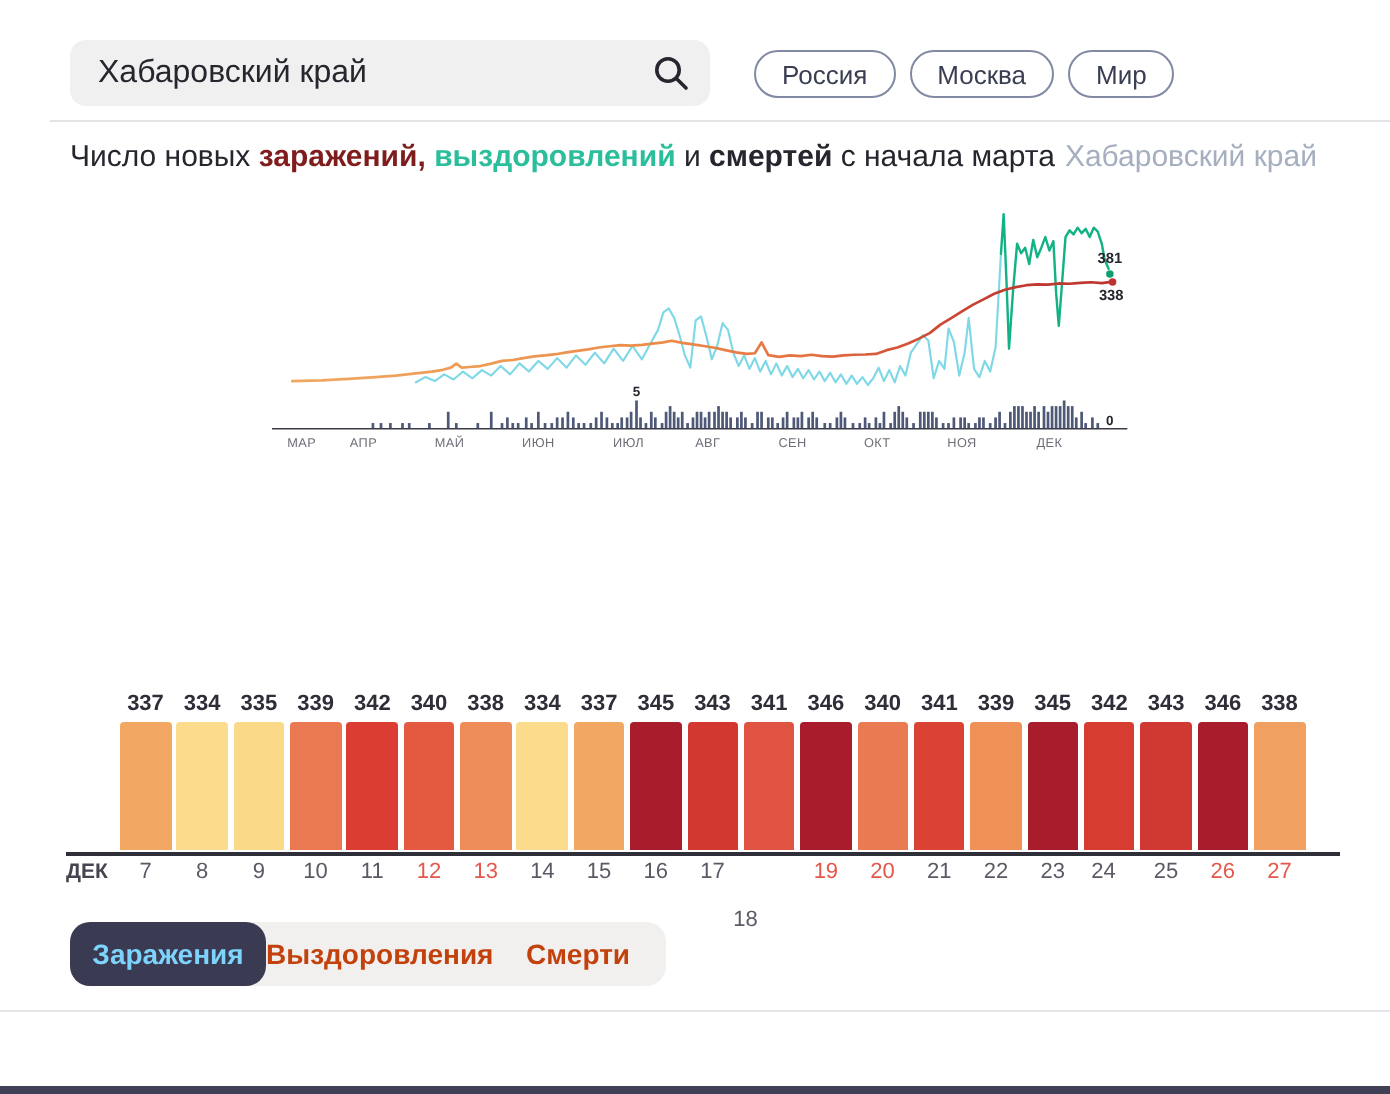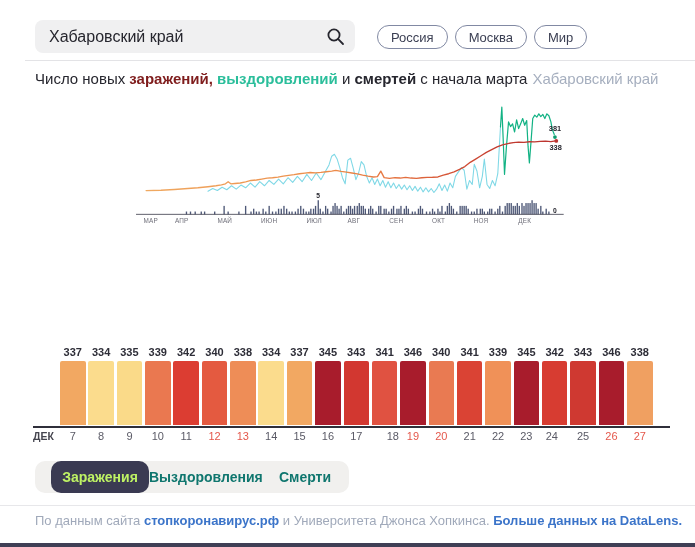--- a/index.html
+++ b/index.html
@@ -26,22 +26,22 @@
   #main-chart{position:absolute;left:0;top:95px;}
   
   .hm-value{position:absolute;height:12px;font-size:11px;font-weight:600;color:#2E2E38;text-align:center;top:346px;}
   .hm-cell{position:absolute;top:361px;height:64px;border-radius:2px 2px 0 0;}
   .hm-day{position:absolute;top:430px;height:12px;font-size:11px;color:#5A5A66;text-align:center;}
   .hm-day.weekend{color:#E4574B;}
   .hm-month{position:absolute;left:33px;top:430px;font-size:10.5px;font-weight:bold;color:#45454F;}
   .hm-axis{position:absolute;left:33px;top:426px;width:637px;height:2px;background:#2F2F3A;}
   
   .tabs{position:absolute;left:35px;top:461px;height:32px;display:flex;background:#F1F0EE;border-radius:10px;}
-  .tab{height:32px;line-height:32px;text-align:center;font-size:14px;font-weight:bold;color:#0f766e;cursor:pointer;}
-  .tab.active{background:#3A3A52;color:#bef264;border-radius:10px;margin-left:16px;}
+  .tab{height:32px;line-height:32px;text-align:center;font-size:14px;font-weight:bold;color:#c2410c;cursor:pointer;}
+  .tab.active{background:#3A3A52;color:#7dd3fc;border-radius:10px;}
   
   .divider2{position:absolute;left:0;right:0;top:505px;height:1px;background:#E7E7EA;}
   .footer{position:absolute;left:35px;top:513px;font-size:13px;color:#A0A9BA;white-space:nowrap;}
   .footer .link{color:#3B74C9;font-weight:bold;cursor:pointer;}
   .bottom-bar{position:absolute;left:0;right:0;top:543px;height:4px;background:#3F3F55;}
 </style>
 </head>
 <body>
 
 <div class="page">
@@ -257,21 +257,21 @@
       <div class="hm-cell" style="left: 286.8px; width: 25.5px; background: rgb(242, 168, 98);"></div>
       <div class="hm-day" style="left: 286.8px; width: 25.5px;">15</div>
       <div class="hm-value" style="left: 315.15px; width: 25.5px;">345</div>
       <div class="hm-cell" style="left: 315.15px; width: 25.5px; background: rgb(168, 28, 44);"></div>
       <div class="hm-day" style="left: 315.15px; width: 25.5px;">16</div>
       <div class="hm-value" style="left: 343.5px; width: 25.5px;">343</div>
       <div class="hm-cell" style="left: 343.5px; width: 25.5px; background: rgb(210, 55, 48);"></div>
       <div class="hm-day" style="left: 343.5px; width: 25.5px;">17</div>
       <div class="hm-value" style="left: 371.85px; width: 25.5px;">341</div>
       <div class="hm-cell" style="left: 371.85px; width: 25.5px; background: rgb(224, 82, 65);"></div>
-      <div class="hm-day" style="left: 380px; width: 25.5px;">18</div>
+      <div class="hm-day" style="left: 360px; width: 25.5px; margin-top: 24px;">18</div>
       <div class="hm-value" style="left: 400.2px; width: 25.5px;">346</div>
       <div class="hm-cell" style="left: 400.2px; width: 25.5px; background: rgb(168, 28, 44);"></div>
       <div class="hm-day weekend" style="left: 400.2px; width: 25.5px;">19</div>
       <div class="hm-value" style="left: 428.55px; width: 25.5px;">340</div>
       <div class="hm-cell" style="left: 428.55px; width: 25.5px; background: rgb(233, 122, 82);"></div>
       <div class="hm-day weekend" style="left: 428.55px; width: 25.5px;">20</div>
       <div class="hm-value" style="left: 456.9px; width: 25.5px;">341</div>
       <div class="hm-cell" style="left: 456.9px; width: 25.5px; background: rgb(218, 67, 52);"></div>
       <div class="hm-day" style="left: 456.9px; width: 25.5px;">21</div>
       <div class="hm-value" style="left: 485.25px; width: 25.5px;">339</div>
@@ -294,16 +294,15 @@
       <div class="hm-day weekend" style="left: 627px; width: 25.5px;">27</div>
     </div>
 
   <div class="tabs" id="tabs">
       <div class="tab active" style="width: 98px;">Заражения</div>
       <div class="tab" style="width: 112px;">Выздоровления</div>
       <div class="tab" style="width: 88px;">Смерти</div>
     </div>
 
   <div class="divider2"></div>
-  <div class="footer"><span>По данным сайта </span><span class="link">стопкоронавирус.рф</span><span> и Университета Джонса Хопкинса. </span><span class="link">Больше данных на DataLens.</span></div>
 
   <div class="bottom-bar"></div>
 </div>
 
 </body></html>

